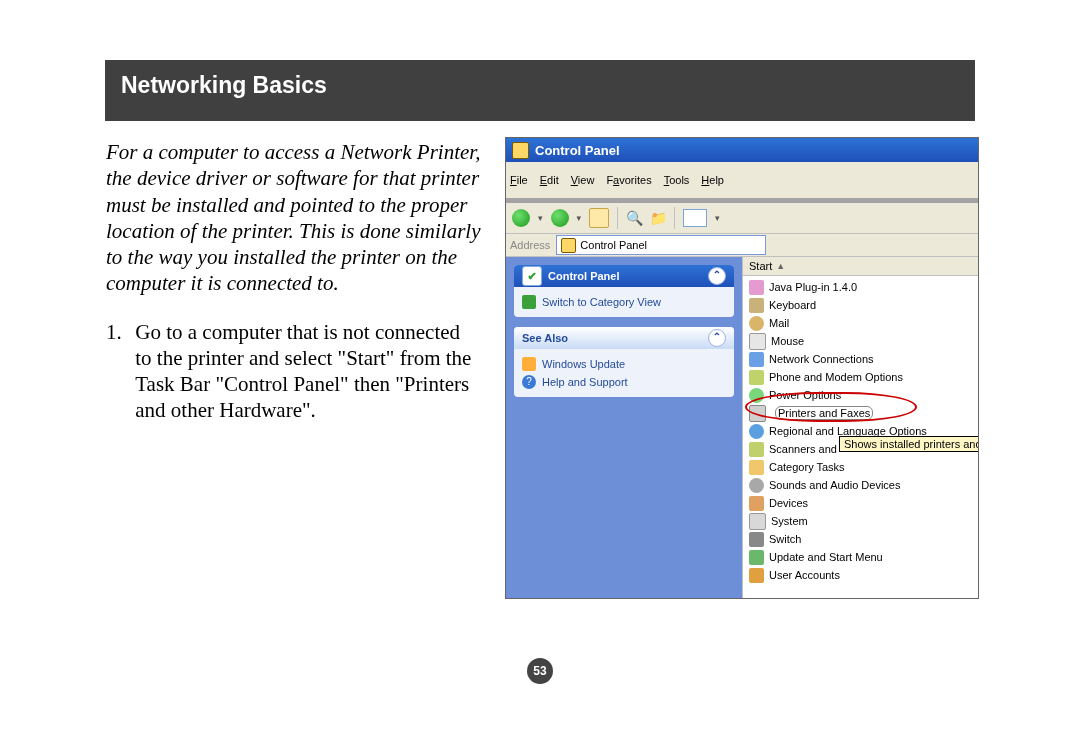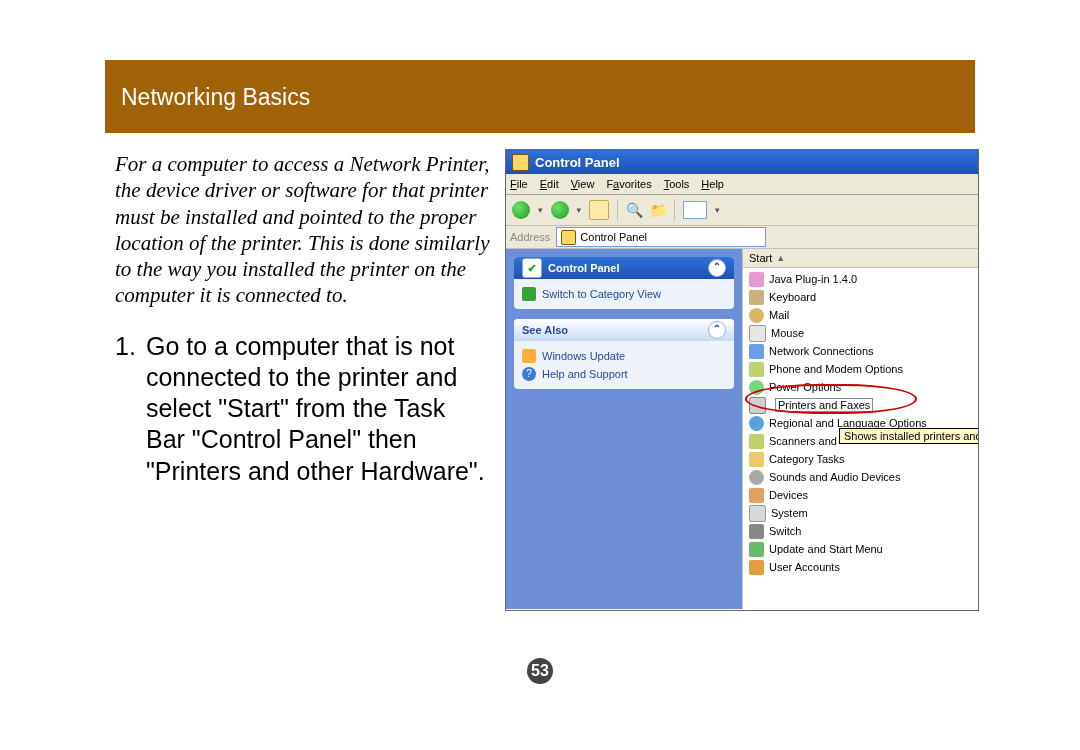--- a/index.html
+++ b/index.html
@@ -1,30 +1,30 @@
 <!DOCTYPE html>
 <html><head>
 <meta charset="utf-8">
 <style>
   
   html,body{margin:0;padding:0;background:#fff;font-family:Arial,Helvetica,sans-serif}
   .page{width:1080px;height:750px;position:relative;background:#fff}
   .sheet{position:absolute;left:105px;top:60px;width:870px;height:630px;background:#fff}
-  .hdr{background:#a16207;color:#fff;font-size:23px;font-weight:normal;padding:24px 16px 22px 16px}
+  .hdr{background:#404040;color:#fff;font-size:23px;font-weight:bold;padding:12px 16px 22px 16px}
   .body{position:relative;padding:18px 0 0 0}
-  .left{width:380px;float:left;margin-left:10px}
+  .left{width:380px;float:left;margin-left:1px}
   .intro{font-style:italic;font-family:"Times New Roman",Times,serif;font-size:21px;line-height:1.25;margin:0 0 22px 0}
-  .step{font-family:Liberation Sans, sans-serif;font-size:25px;line-height:1.25;margin:0}
+  .step{font-family:Liberation Serif, serif;font-size:21px;line-height:1.25;margin:0}
   .step .num{display:inline-block;width:24px;vertical-align:top}
   .step .txt{display:inline-block;width:340px;vertical-align:top}
 
   .shot{position:absolute;left:400px;top:16px;width:472px;height:460px;border:1px solid #666;background:#fff;overflow:hidden;font-family:Tahoma,Arial,sans-serif;font-size:11px;color:#000}
   .titlebar{height:24px;background:linear-gradient(to bottom,#2e72d6,#1e50b8);color:#fff;font-size:13px;font-weight:bold;display:flex;align-items:center;padding:0 6px}
   .titlebar .ticon{width:15px;height:15px;background:#ffd767;border:1px solid #7a5a00;border-radius:2px;margin-right:6px}
-  .menubar{height:20px;background:#ece9d8;border-bottom:1px solid #a3a3a3;display:flex;align-items:center;padding:0 4px;gap:12px}
+  .menubar{height:20px;background:#ece9d8;border-bottom:5px solid #a3a3a3;display:flex;align-items:center;padding:8px 4px;gap:12px}
   .menubar span{font-size:11px}
   .menubar span u{text-decoration:underline}
   .toolbar{height:30px;background:#ece9d8;border-bottom:1px solid #c0c0c0;display:flex;align-items:center;padding:0 6px;gap:8px}
   .tb-btn{width:18px;height:18px;border-radius:50%;display:inline-block}
   .tb-back{background:radial-gradient(circle at 35% 35%,#6fdf6f,#1a9a1a)}
   .tb-fwd{background:radial-gradient(circle at 35% 35%,#6fdf6f,#1a9a1a)}
   .tb-sep{width:1px;height:22px;background:#c0c0c0}
   .tb-glyph{width:16px;height:16px;display:inline-block;color:#2e72d6;font-size:14px}
   .tb-up{width:18px;height:18px;background:#ffe9a8;border:1px solid #c8a642;border-radius:2px}
   .tb-view{width:22px;height:16px;border:1px solid #7aa5d6;background:#fff}
@@ -44,21 +44,21 @@
   .pi.sw{background:#3aa03a}
   .pi.wu{background:#ffae3a}
   .pi.hs{width:14px;height:14px;border-radius:50%;background:#3a7ad6;color:#fff;font-size:10px;text-align:center;line-height:14px}
   .panel-hd .hd-ico{width:18px;height:18px;background:#fff;border:1px solid #88a9e0;border-radius:3px;margin-right:6px;display:flex;align-items:center;justify-content:center;color:#2ea52e;font-weight:bold}
   .list{flex:1;background:#fff;border-left:1px solid #c0c0c0}
   .list-hd{height:18px;border-bottom:1px solid #c0c0c0;background:#ece9d8;display:flex;align-items:center;padding:0 6px;gap:4px}
   .list-hd .sort{font-size:9px;color:#666}
   .list-body{padding:2px 0;position:relative}
   .li{display:flex;align-items:center;gap:5px;padding:1px 6px;height:16px;white-space:nowrap}
   .li .ic{width:15px;height:15px;flex:0 0 15px;border-radius:2px}
-  .sel{background:#fff;border:1px solid #888;border-radius:0;padding:0 2px;margin:-1px 4px -1px 4px}
+  .sel{background:#fff;border:1px solid #888;border-radius:6px;padding:0 2px;margin:-1px 4px -1px 4px}
   .circ{position:absolute;border:2px solid #c00;border-radius:50%/60%;pointer-events:none}
   .tooltip{position:absolute;background:#fff8c6;border:1px solid #000;font-size:11px;padding:1px 4px;white-space:nowrap}
 
   
   .ic.java{background:#e59ad0}
   .ic.kb{background:#c9b27a}
   .ic.mail{background:#d9b56a;border-radius:50%}
   .ic.mouse{background:#e6e6e6;border:1px solid #999}
   .ic.net{background:#6aa0e6}
   .ic.phone{background:#c0d36a}
@@ -67,21 +67,21 @@
   .ic.reg{background:#5aa0e0;border-radius:50%}
   .ic.scan{background:#c0d06a}
   .ic.sched{background:#f0c76a}
   .ic.snd{background:#a8a8a8;border-radius:50%}
   .ic.spk{background:#e0a060}
   .ic.sys{background:#d8d8d8;border:1px solid #999}
   .ic.tab{background:#888}
   .ic.tsb{background:#6ab86a}
   .ic.usr{background:#e0a040}
 
-  .pagenum{position:absolute;left:50%;transform:translateX(-50%);bottom:6px;width:26px;height:26px;border-radius:50%;background:#444;color:#fff;font-weight:bold;font-size:16px;display:flex;align-items:center;justify-content:center;font-family:Arial}
+  .pagenum{position:absolute;left:50%;transform:translateX(-50%);bottom:6px;width:26px;height:26px;border-radius:50%;background:#444;color:#fff;font-weight:bold;font-size:12px;display:flex;align-items:center;justify-content:center;font-family:Arial}
 </style>
 </head>
 <body>
 
 <div class="page">
   <div class="sheet">
     <div class="hdr">Networking Basics</div>
 
     <div class="body">
       <div class="left">

